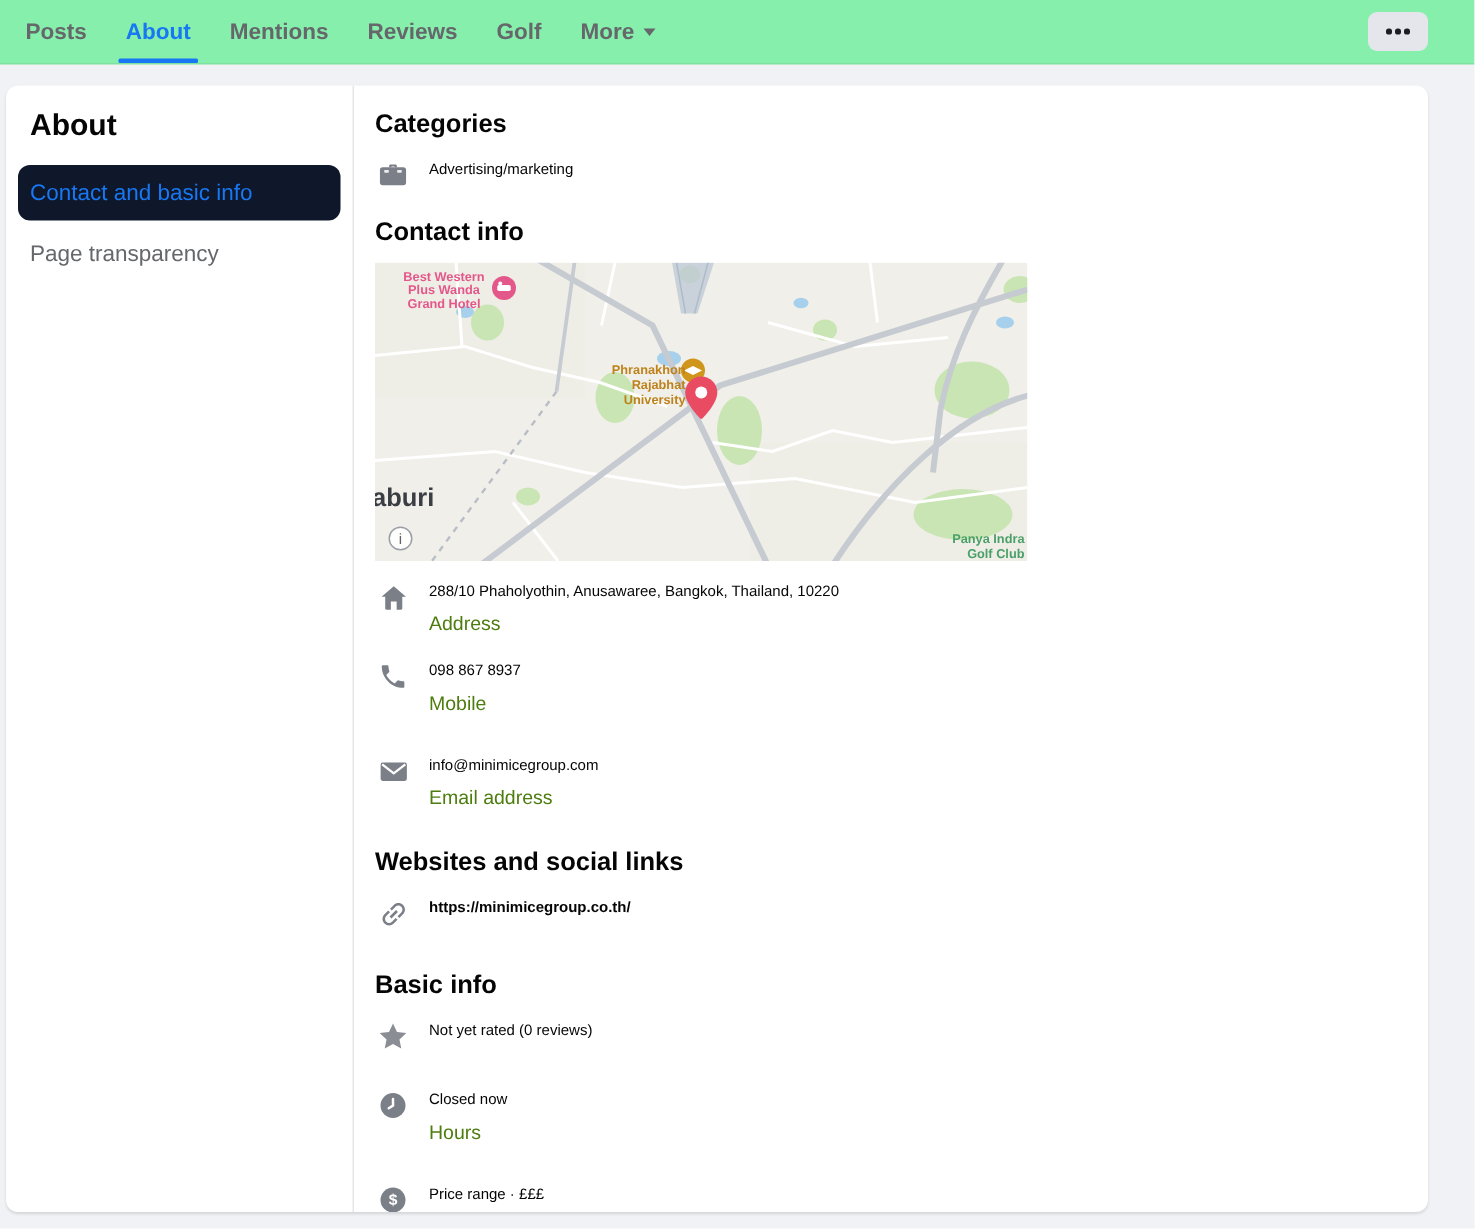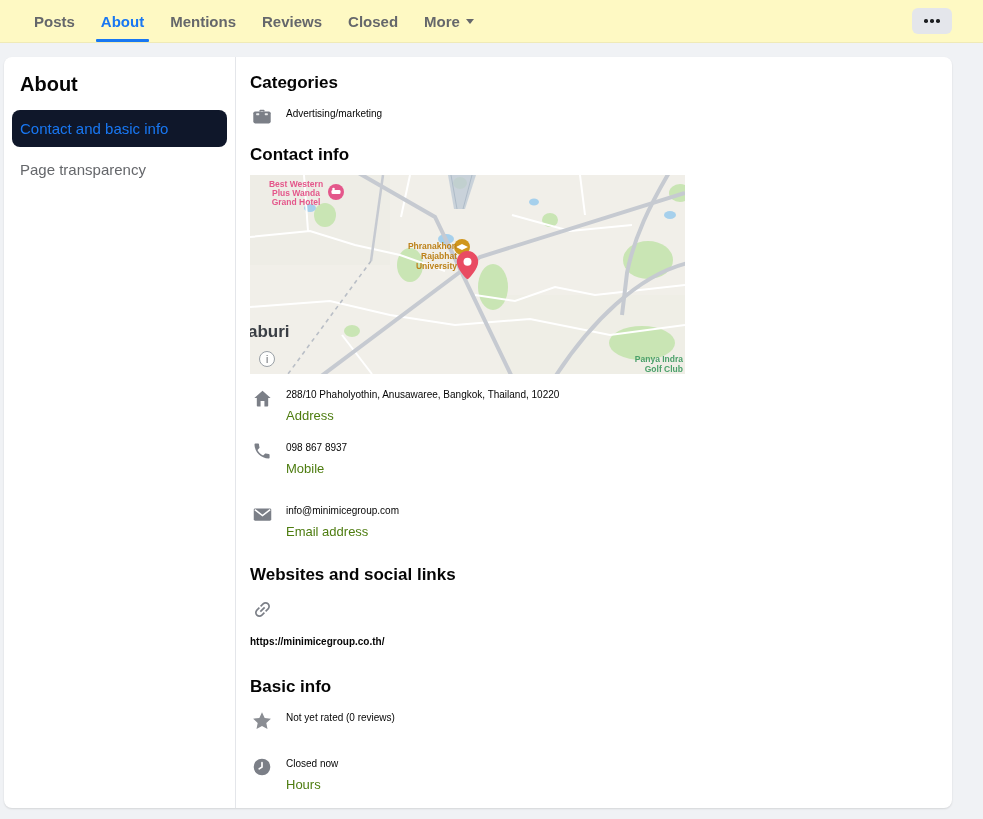--- a/index.html
+++ b/index.html
@@ -1,20 +1,20 @@
 <!DOCTYPE html>
 <html><head>
 <meta charset="utf-8">
 <style>
   * { margin:0; padding:0; box-sizing:border-box; }
   html,body { width:983px; height:819px; overflow:hidden; }
   body { background:#F0F2F5; font-family:"Liberation Sans", sans-serif; color:#050505; }
 
   
-  .topnav { background:#fef9c3; height:43px; display:flex; align-items:stretch; padding-left:21px;
+  .topnav { background:#86efac; height:43px; display:flex; align-items:stretch; padding-left:4px;
             border-bottom:1px solid rgba(0,0,0,.06); position:relative; }
   .tabs { display:flex; align-items:stretch; }
   .tab { display:flex; align-items:center; padding:0 13px; font-size:15px; font-weight:600;
          color:#65676B; cursor:pointer; position:relative; }
   .tab.active { color:#1877F2; }
   .tab.active::after { content:""; position:absolute; left:8px; right:8px; bottom:0; height:3px;
                        background:#1877F2; border-radius:1px; }
   .caret { display:inline-block; width:0; height:0; border-left:4.5px solid transparent;
            border-right:4.5px solid transparent; border-top:5px solid #65676B; margin-left:6px; }
   .ellipsis-btn { position:absolute; right:31px; top:8px; width:40px; height:26px; background:#E4E6EB;
@@ -41,21 +41,21 @@
   .bold-val { font-weight:700 !important; }
 
   .h-categories { margin-bottom:12px; }
   .row-category { margin-bottom:16px; }
   .h-contact { margin-bottom:10px; }
   .map-wrap { width:435px; height:199px; margin-bottom:12px; position:relative; overflow:hidden; }
   .row-address { margin-bottom:16px; }
   .row-mobile { margin-bottom:26px; }
   .row-email { margin-bottom:0; }
   .h-websites { margin-top:26px; margin-bottom:12px; }
-  .row-link { margin-bottom:0;flex-direction:column; }
+  .row-link { margin-bottom:0; }
   .h-basic { margin-top:26px; margin-bottom:12px; }
   .row-star { margin-bottom:22px; }
   .row-clock { margin-bottom:26px; }
 
   svg text { font-family:"Liberation Sans", sans-serif; }
 </style>
 </head>
 <body>
 
 <div class="topnav">
@@ -66,21 +66,21 @@
     <div class="tab active">
         <span>About</span>
       </div>
     <div class="tab">
         <span>Mentions</span>
       </div>
     <div class="tab">
         <span>Reviews</span>
       </div>
     <div class="tab">
-        <span>Closed</span>
+        <span>Golf</span>
       </div>
     <div class="tab">
       <span>More</span>
       <span class="caret"></span>
     </div>
   </div>
   <button class="ellipsis-btn">
     <span class="dot"></span>
     <span class="dot"></span>
     <span class="dot"></span>

